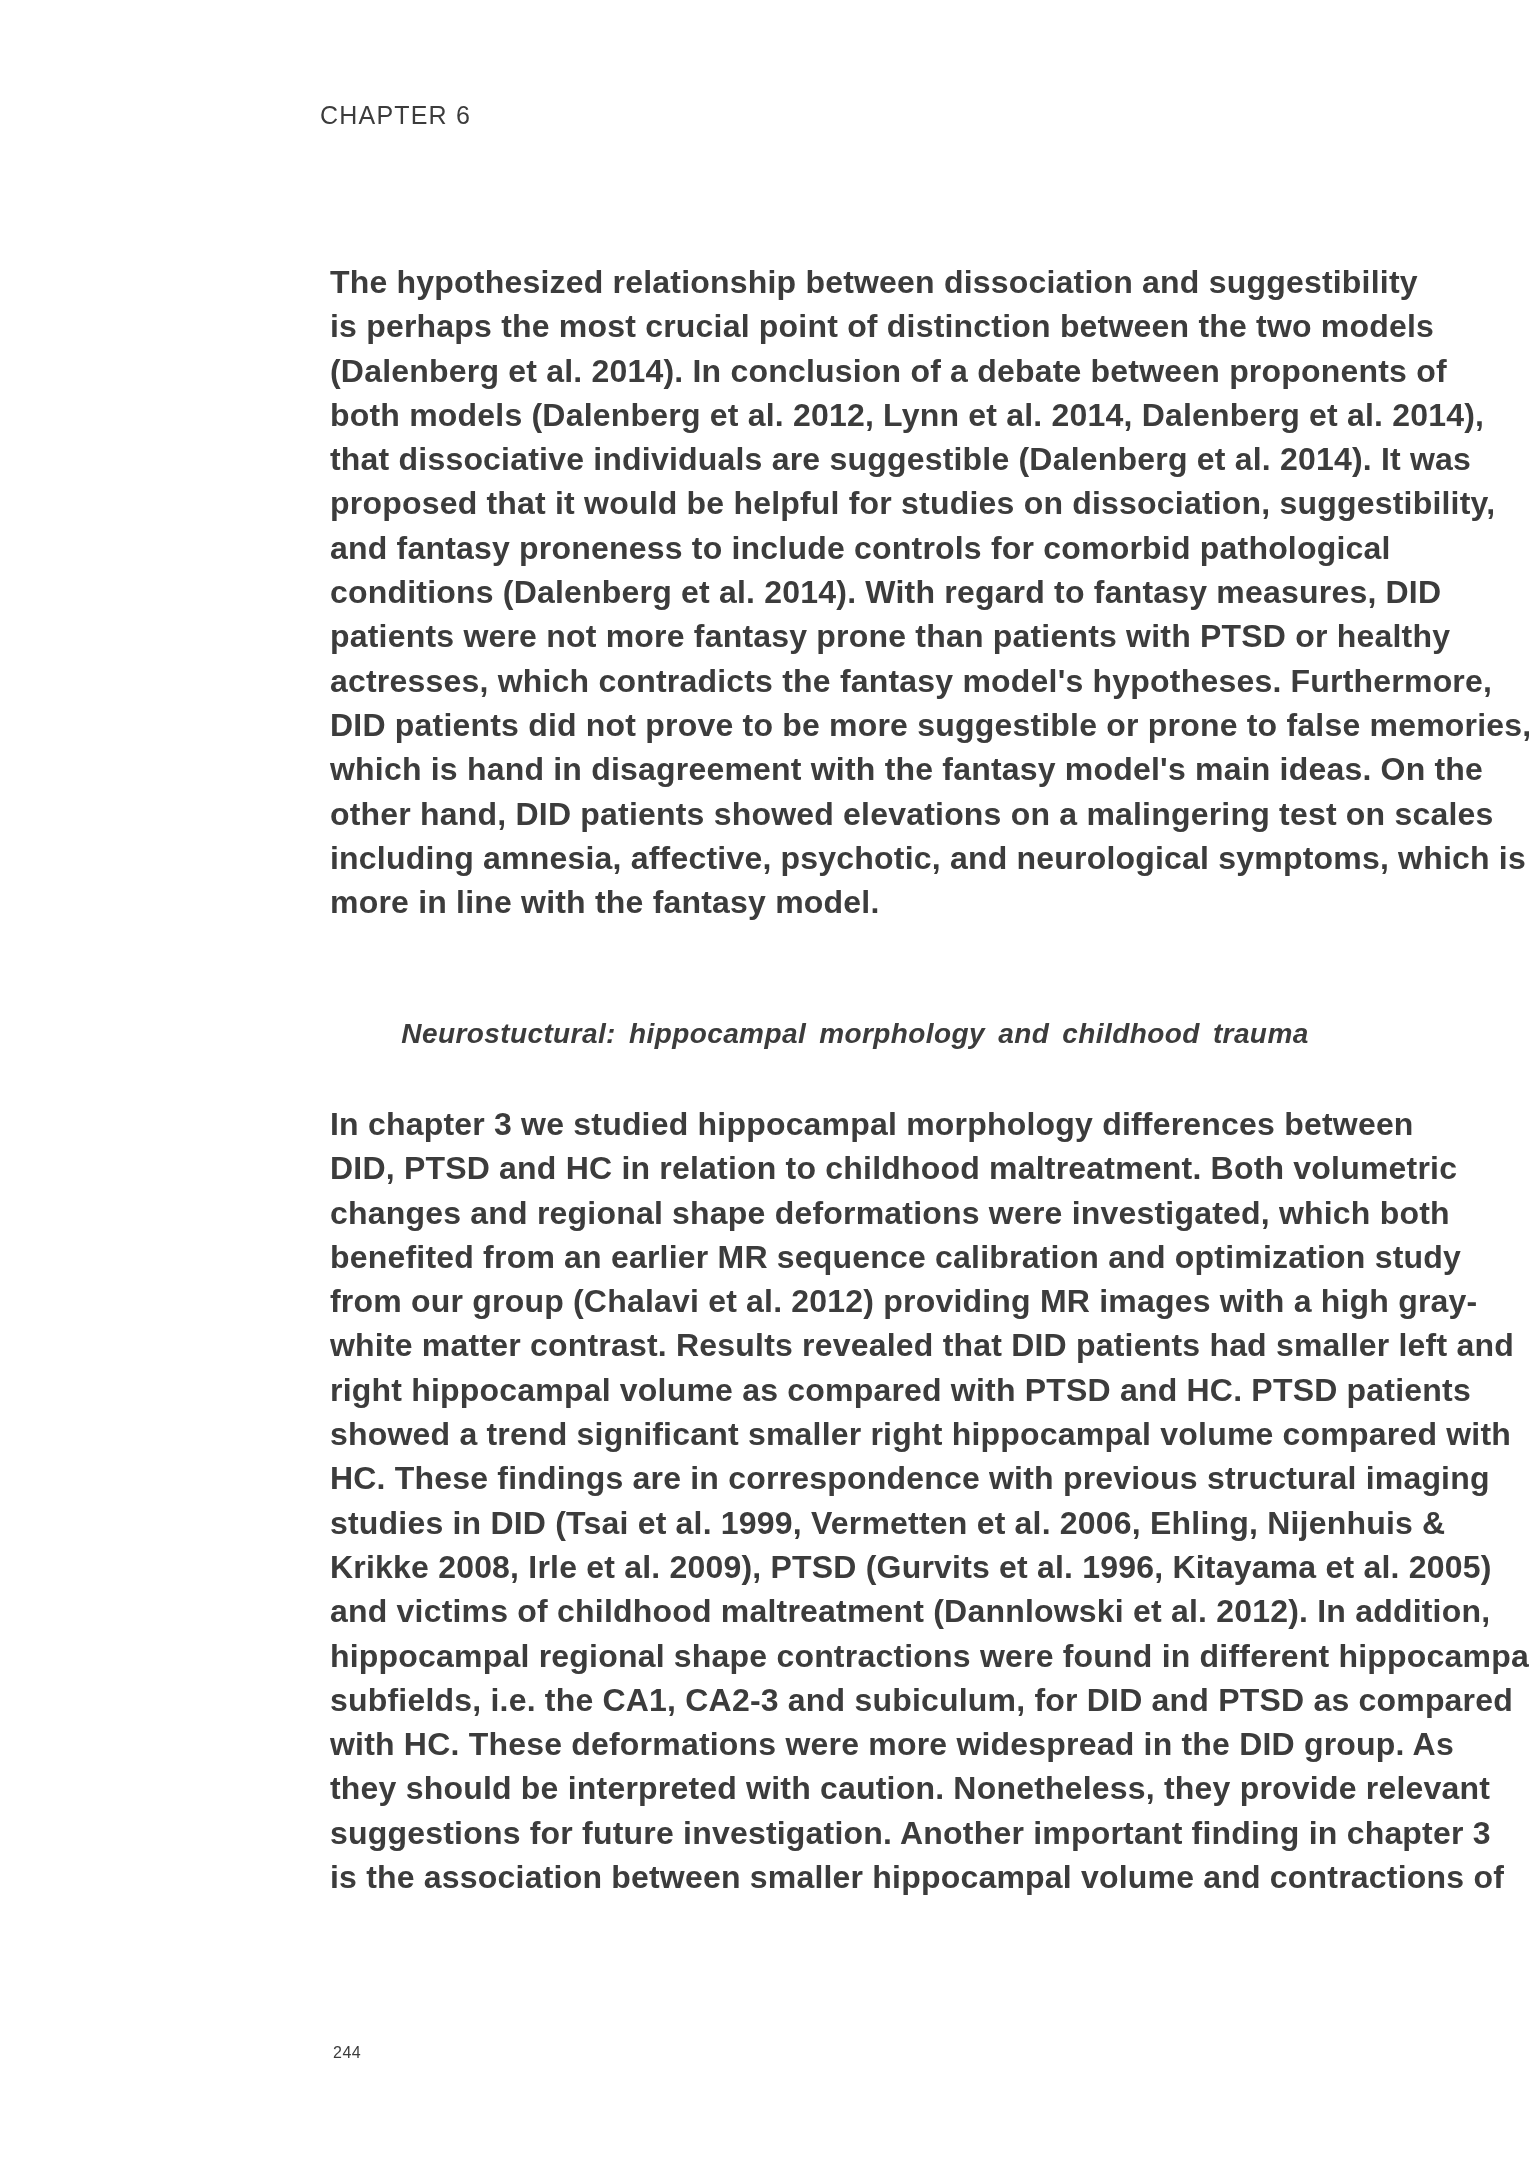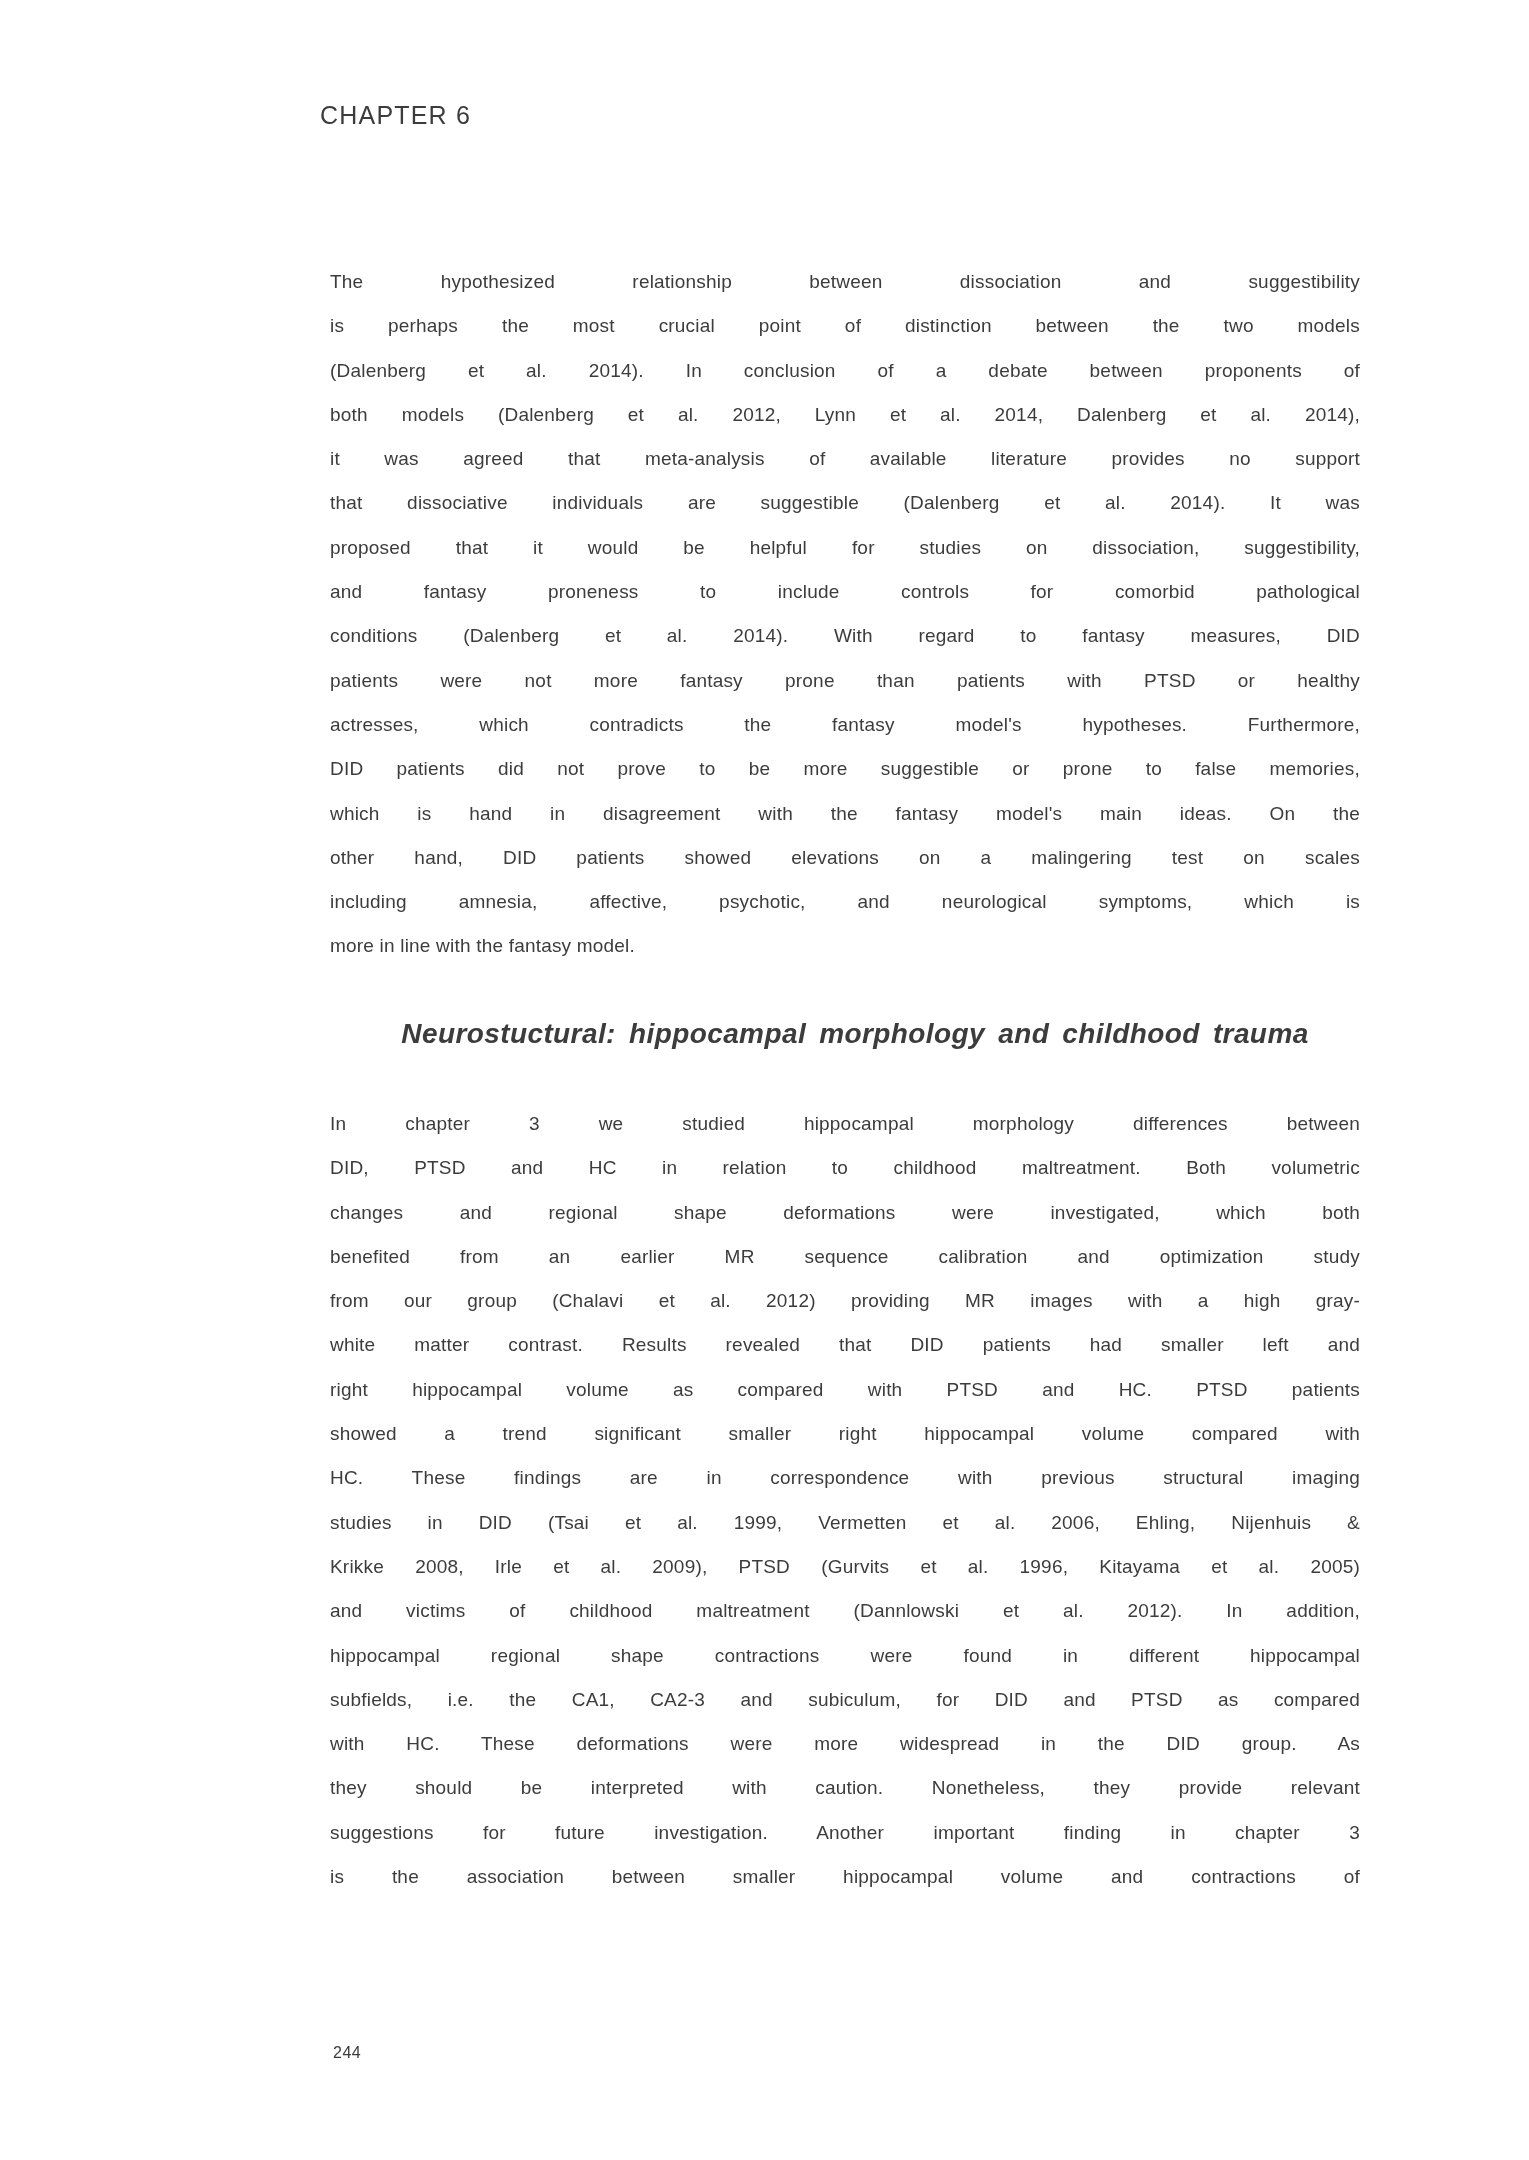--- a/index.html
+++ b/index.html
@@ -26,27 +26,28 @@
     color: var(--text-color, #3c3c3c);
   }
   .column {
     position: absolute;
     left: 330px;
     width: 1030px;
   }
   .paragraph-1 { top: 260px; }
   .paragraph-2 { top: 1102px; }
   .line {
-    font-size: 19px;
+    font-size: 32px;
     line-height: 44.3px;
     height: 44.3px;
     letter-spacing: 0.2px;
     text-align: justify;
     text-align-last: justify;
     white-space: nowrap;
+    font-weight: bold;
   }
   .line.para-last {
     text-align-last: left;
   }
   .section-heading {
     position: absolute;
     left: 340px;
     width: 1030px;
     top: 1018px;
     margin: 0;
@@ -72,21 +73,20 @@
 
 <div class="page">
 
   <div class="running-head">CHAPTER 6</div>
 
   <div class="column paragraph-1">
       <div class="line">The hypothesized relationship between dissociation and suggestibility</div>
       <div class="line">is perhaps the most crucial point of distinction between the two models</div>
       <div class="line">(Dalenberg et al. 2014). In conclusion of a debate between proponents of</div>
       <div class="line">both models (Dalenberg et al. 2012, Lynn et al. 2014, Dalenberg et al. 2014),</div>
-      <div class="line">it was agreed that meta-analysis of available literature provides no support</div>
       <div class="line">that dissociative individuals are suggestible (Dalenberg et al. 2014). It was</div>
       <div class="line">proposed that it would be helpful for studies on dissociation, suggestibility,</div>
       <div class="line">and fantasy proneness to include controls for comorbid pathological</div>
       <div class="line">conditions (Dalenberg et al. 2014). With regard to fantasy measures, DID</div>
       <div class="line">patients were not more fantasy prone than patients with PTSD or healthy</div>
       <div class="line">actresses, which contradicts the fantasy model's hypotheses. Furthermore,</div>
       <div class="line">DID patients did not prove to be more suggestible or prone to false memories,</div>
       <div class="line">which is hand in disagreement with the fantasy model's main ideas. On the</div>
       <div class="line">other hand, DID patients showed elevations on a malingering test on scales</div>
       <div class="line">including amnesia, affective, psychotic, and neurological symptoms, which is</div>

